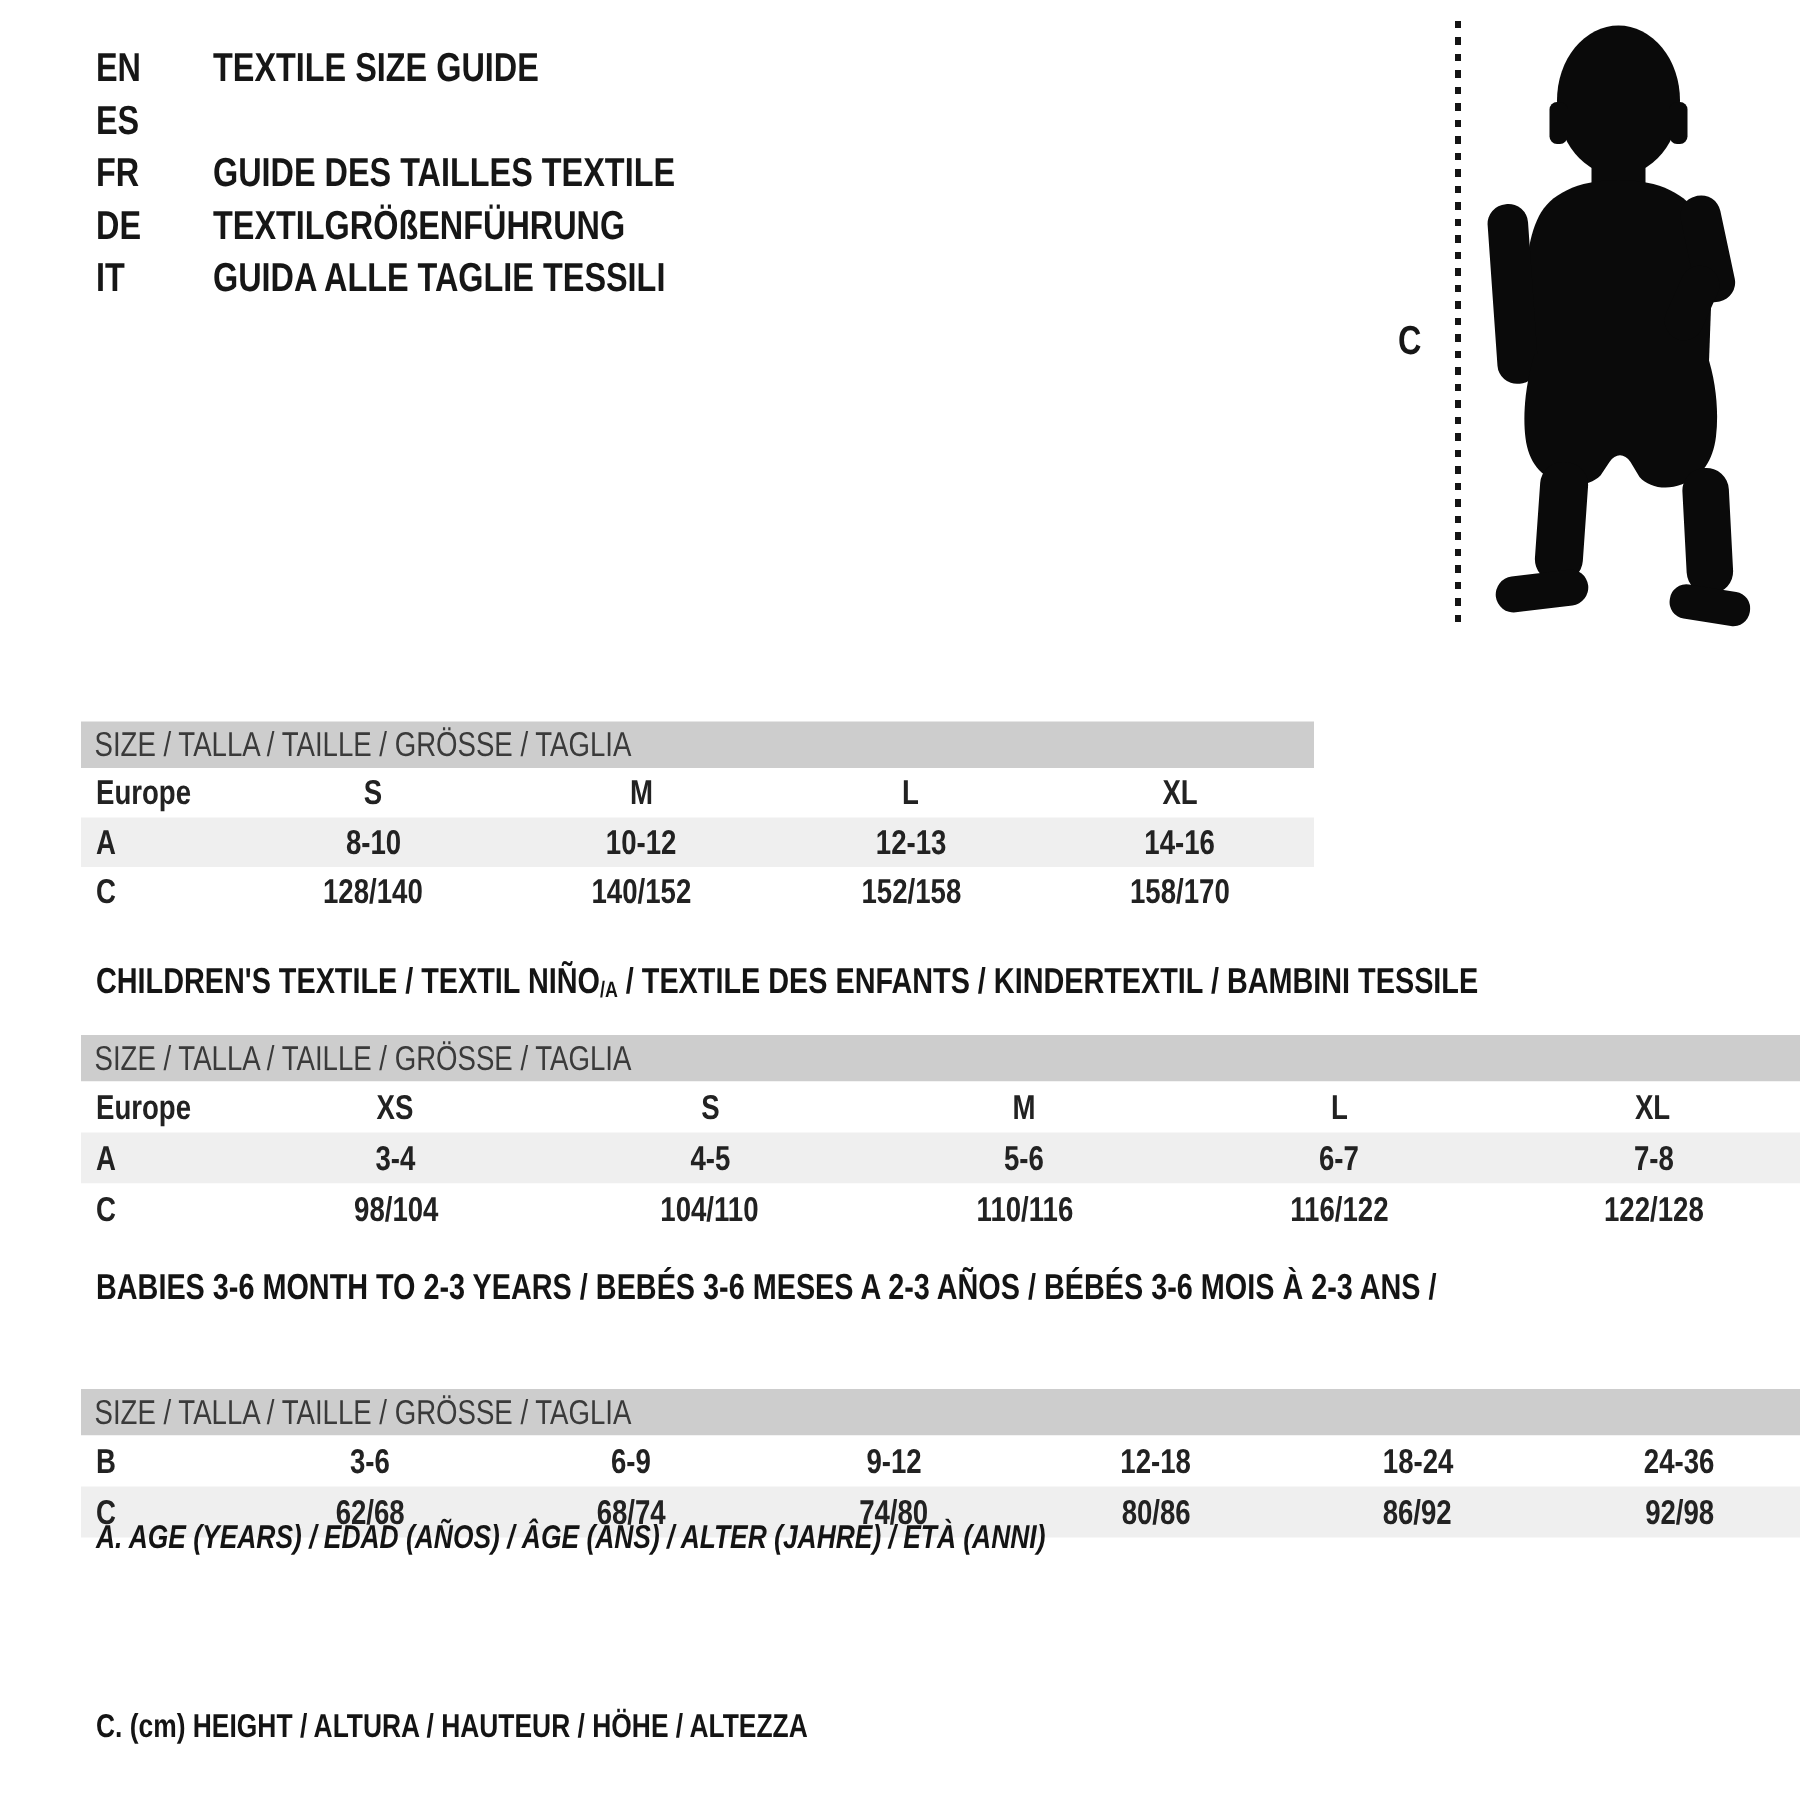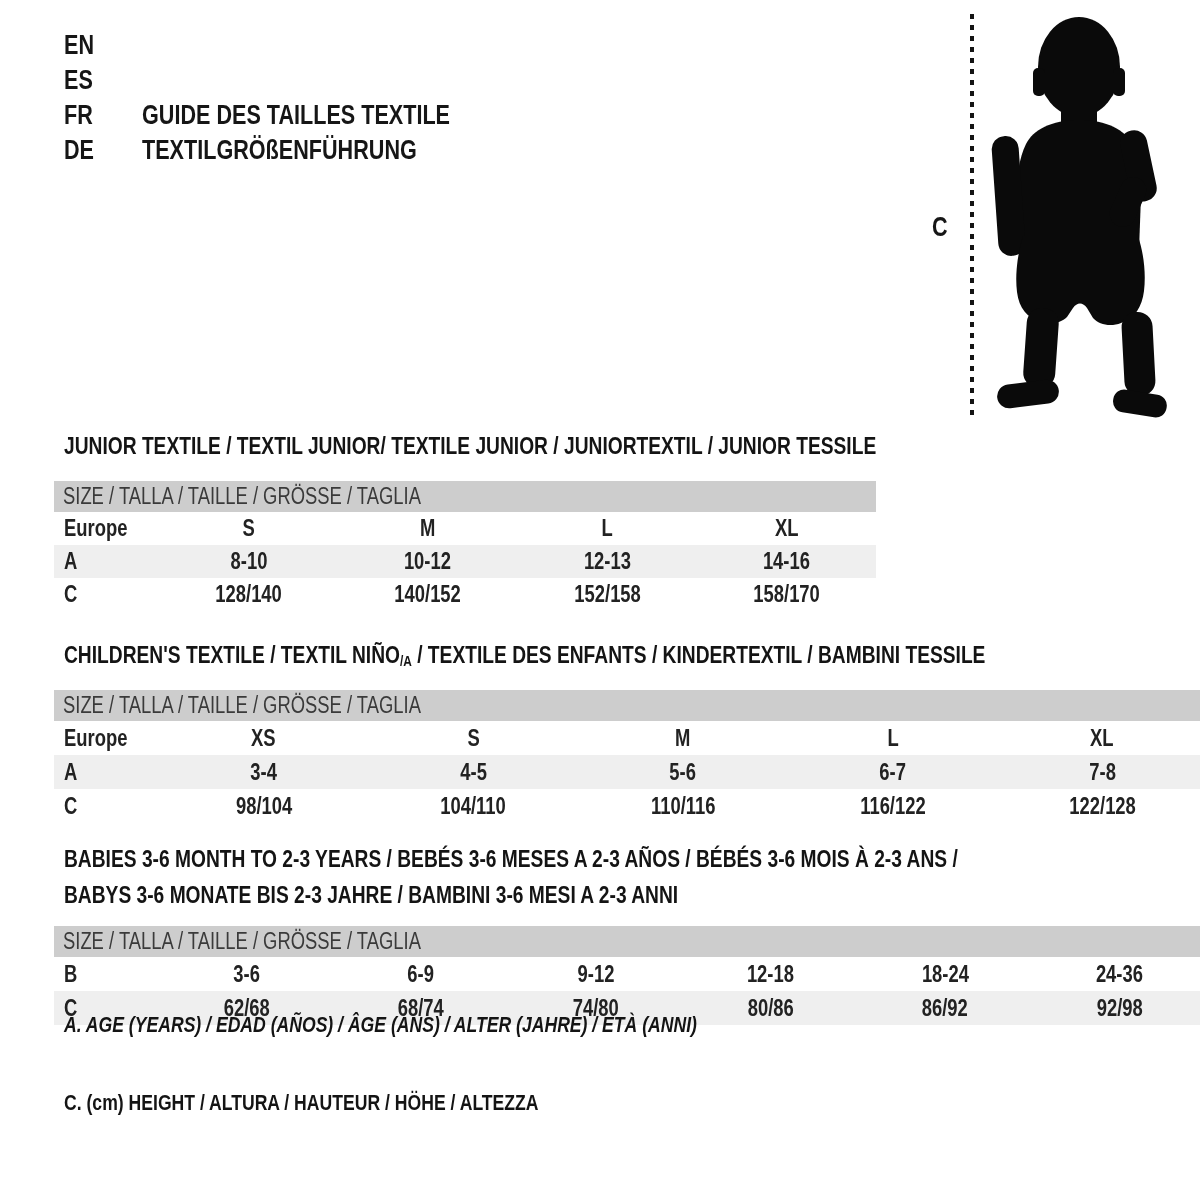--- a/index.html
+++ b/index.html
@@ -50,31 +50,36 @@
   .legend-line{position:absolute;left:40px;font-size:22px;font-weight:700;color:#141414;}
 </style>
 </head>
 <body>
 
 <div class="page">
 
   <div class="lang-block">
     <div class="lang-row">
       <div class="lang-code"><span class="cond">EN</span></div>
+      <div class="lang-label"><span class="cond">TEXTILE SIZE GUIDE</span></div>
     </div>
     <div class="lang-row">
       <div class="lang-code"><span class="cond">ES</span></div>
     </div>
     <div class="lang-row">
       <div class="lang-code"><span class="cond">FR</span></div>
       <div class="lang-label"><span class="cond">GUIDE DES TAILLES TEXTILE</span></div>
     </div>
     <div class="lang-row">
       <div class="lang-code"><span class="cond">DE</span></div>
       <div class="lang-label"><span class="cond">TEXTILGRÖßENFÜHRUNG</span></div>
+    </div>
+    <div class="lang-row">
+      <div class="lang-code"><span class="cond">IT</span></div>
+      <div class="lang-label"><span class="cond">GUIDA ALLE TAGLIE TESSILI</span></div>
     </div>
   </div>
 
   <div class="figure-block">
     <div class="height-label"><span class="cond">C</span></div>
     <div class="dashed-line"></div>
     <svg class="silhouette-svg" width="178" height="406" viewBox="0 0 178 406" aria-hidden="true">
       <g fill="currentColor">
         <ellipse cx="90" cy="55" rx="41" ry="50"></ellipse>
         <rect x="44" y="56" width="12" height="28" rx="5"></rect>
@@ -86,23 +91,20 @@
         <rect x="126" y="164" width="26" height="52" rx="13" transform="rotate(24 139 190)"></rect>
         <path d="M34,224 C28,244 26,264 28,280 C30,296 38,306 52,310 C62,313 72,311 78,305 L84,296 C88,290 94,290 98,296 L104,306 C110,313 122,315 132,311 C146,306 153,295 155,279 C157,262 155,242 149,224 Z"></path>
         <rect x="36" y="296" width="32" height="80" rx="15" transform="rotate(4 52 336)"></rect>
         <rect x="134" y="300" width="31" height="84" rx="15" transform="rotate(-3 149 342)"></rect>
         <rect x="8" y="370" width="62" height="24" rx="12" transform="rotate(-7 39 382)"></rect>
         <rect x="124" y="380" width="54" height="23" rx="11" transform="rotate(9 151 391)"></rect>
       </g>
     </svg>
   </div>
 
-  <div class="section-title" style="top:432px;">
-    <span class="cond">JUNIOR TEXTILE / TEXTIL JUNIOR/ TEXTILE JUNIOR / JUNIORTEXTIL / JUNIOR TESSILE</span>
-  </div>
   <div class="size-table" style="top:481px;width:822px;">
     <div class="t-header">
       <span class="cond">SIZE / TALLA / TAILLE / GRÖSSE / TAGLIA</span>
     </div>
     <div class="t-row">
       <div class="t-label"><span class="cond">Europe</span></div>
       <div class="t-cell"><span class="cond-c">S</span></div>
       <div class="t-cell"><span class="cond-c">M</span></div>
       <div class="t-cell"><span class="cond-c">L</span></div>
       <div class="t-cell"><span class="cond-c">XL</span></div>
@@ -152,23 +154,20 @@
       <div class="t-cell"><span class="cond-c">104/110</span></div>
       <div class="t-cell"><span class="cond-c">110/116</span></div>
       <div class="t-cell"><span class="cond-c">116/122</span></div>
       <div class="t-cell"><span class="cond-c">122/128</span></div>
     </div>
   </div>
 
   <div class="section-title" style="top:845px;">
     <span class="cond">BABIES 3-6 MONTH TO 2-3 YEARS / BEBÉS 3-6 MESES A 2-3 AÑOS / BÉBÉS 3-6 MOIS À 2-3 ANS /</span>
   </div>
-  <div class="section-title" style="top:881px;">
-    <span class="cond">BABYS 3-6 MONATE BIS 2-3 JAHRE / BAMBINI 3-6 MESI A 2-3 ANNI</span>
-  </div>
   <div class="size-table" style="top:926px;width:1153px;">
     <div class="t-header">
       <span class="cond">SIZE / TALLA / TAILLE / GRÖSSE / TAGLIA</span>
     </div>
     <div class="t-row h34">
       <div class="t-label"><span class="cond">B</span></div>
       <div class="t-cell"><span class="cond-c">3-6</span></div>
       <div class="t-cell"><span class="cond-c">6-9</span></div>
       <div class="t-cell"><span class="cond-c">9-12</span></div>
       <div class="t-cell"><span class="cond-c">12-18</span></div>
@@ -182,17 +181,17 @@
       <div class="t-cell"><span class="cond-c">74/80</span></div>
       <div class="t-cell"><span class="cond-c">80/86</span></div>
       <div class="t-cell"><span class="cond-c">86/92</span></div>
       <div class="t-cell"><span class="cond-c">92/98</span></div>
     </div>
   </div>
 
   <div class="legend-line" style="top:1012px;font-style:italic;">
     <span class="cond">A. AGE (YEARS) / EDAD (AÑOS) / ÂGE (ANS) / ALTER (JAHRE) / ETÀ (ANNI)</span>
   </div>
-  <div class="legend-line" style="top:1090px;text-align:center;">
+  <div class="legend-line" style="top:1138px;text-align:center;">
     <span class="cond">C. (cm) HEIGHT / ALTURA / HAUTEUR / HÖHE / ALTEZZA</span>
   </div>
 
 </div>
 
 </body></html>

